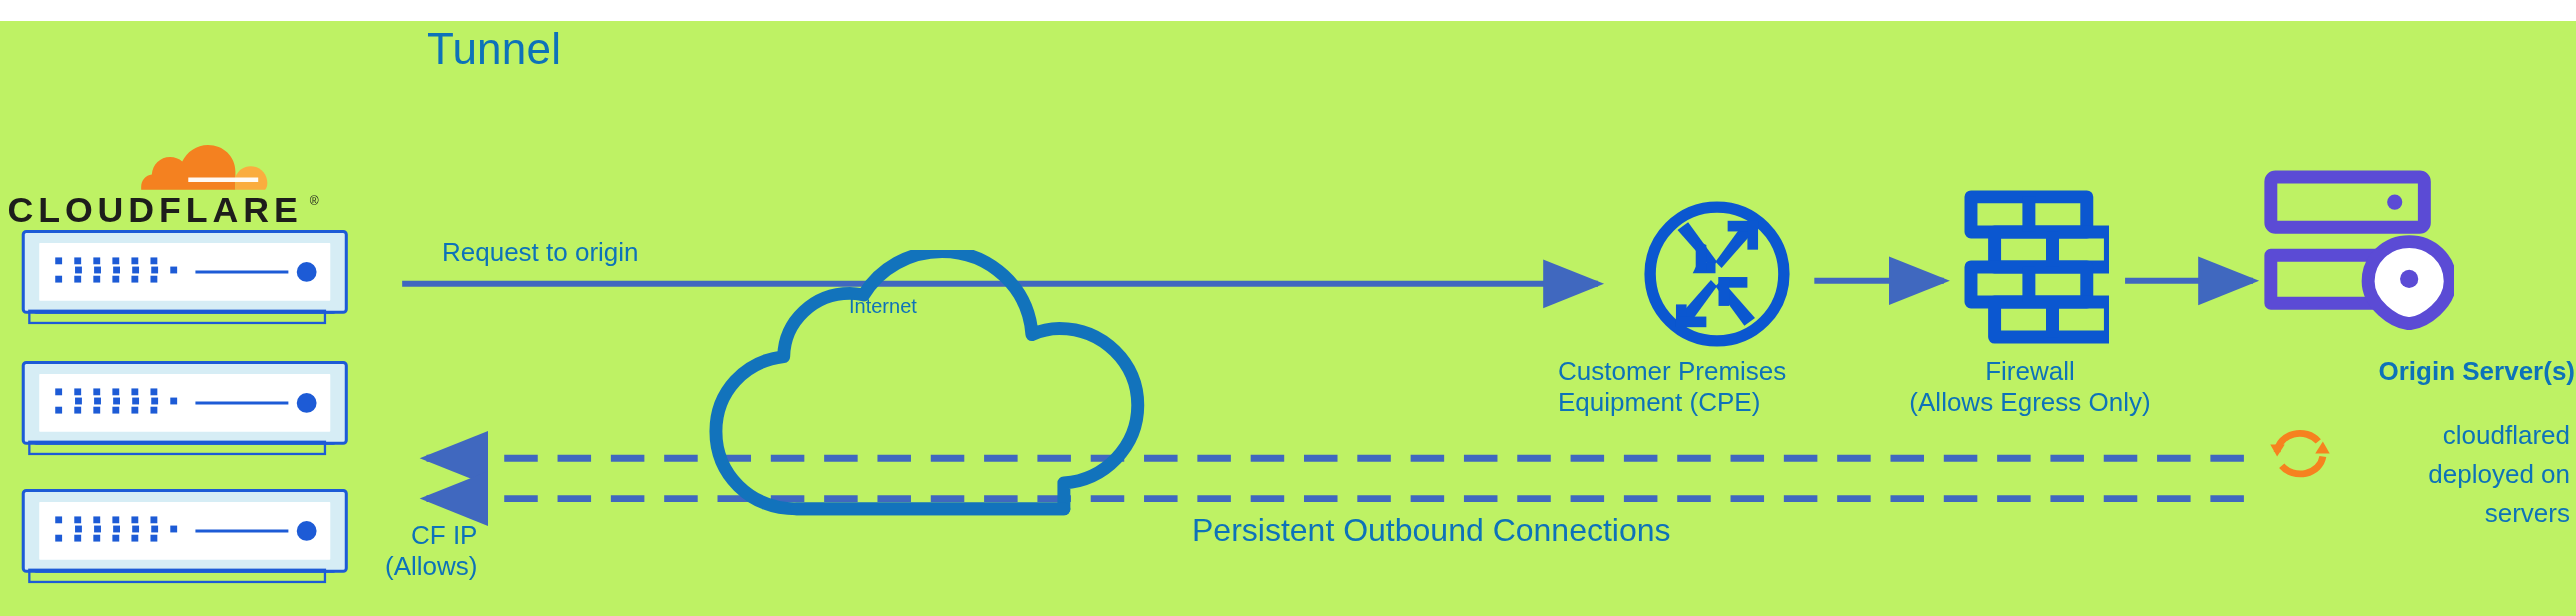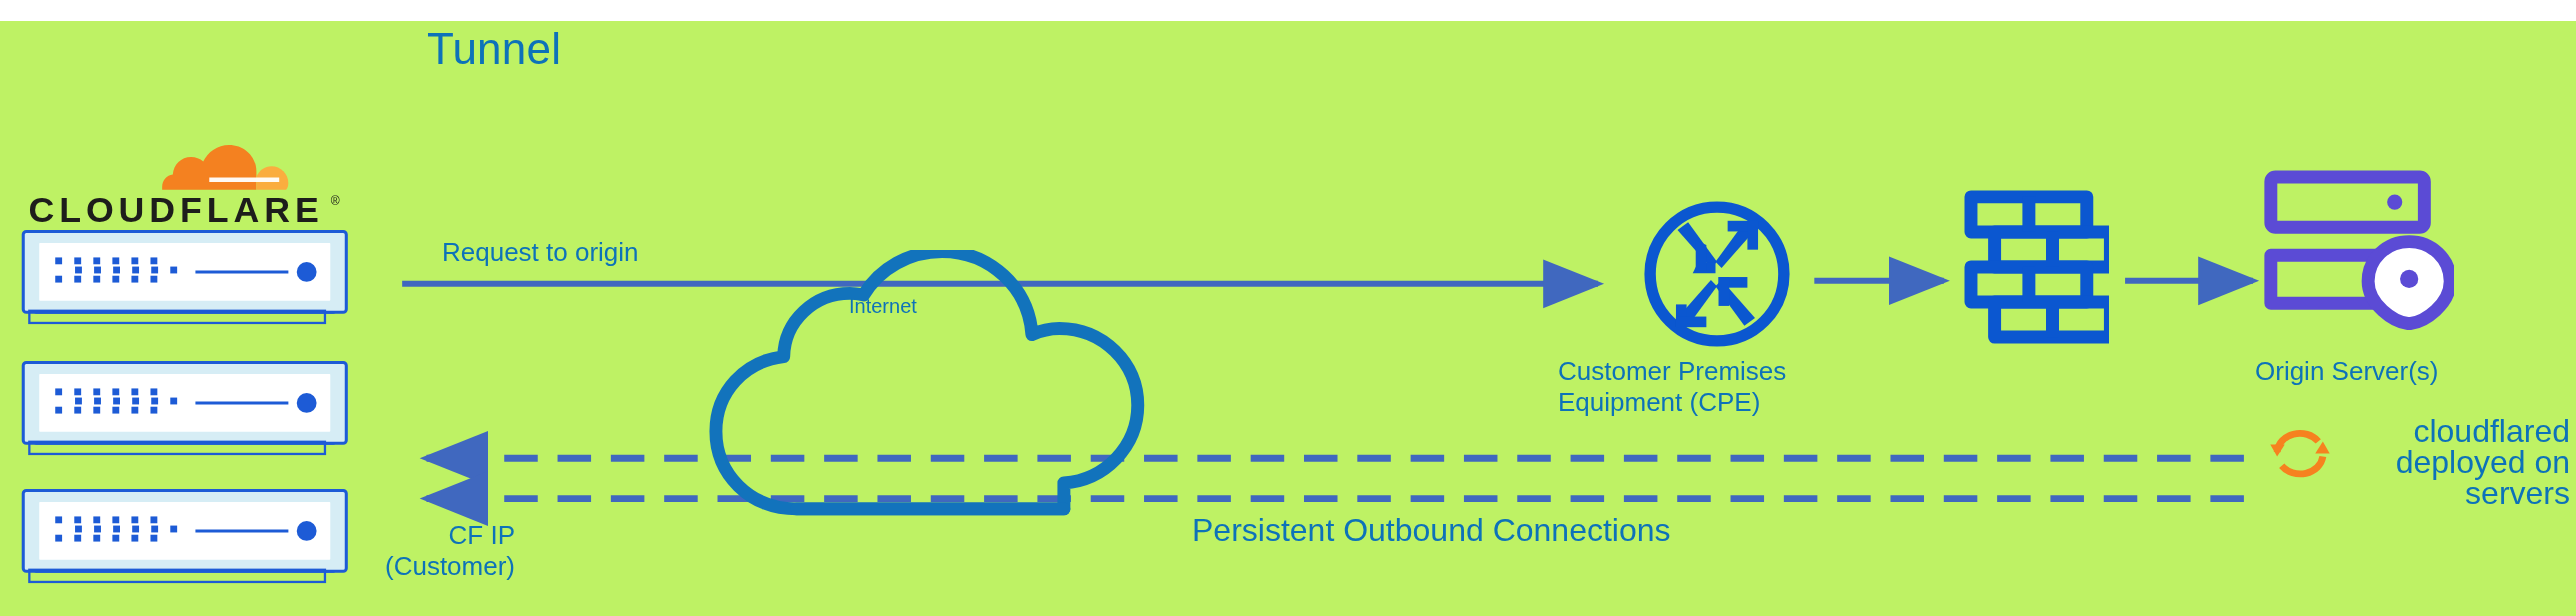--- a/index.html
+++ b/index.html
@@ -26,21 +26,21 @@
     left: 427px;
     top: 3px;
     font-size: 44px;
     color: #0D72B9;
     letter-spacing: 0.2px;
     white-space: nowrap;
   }
 
   
   #cf-logo-wrap {
-    left: 28px;
+    left: 7px;
     top: 114px;
     width: 320px;
     height: 95px;
   }
   #cf-logo-wrap svg { display:block; }
 
   
   .server-unit {
     left: 7.6px;
     width: 352px;
@@ -61,26 +61,26 @@
   }
   #label-request-to-origin { left: 442px; top: 216px; font-size: 26px; }
   #label-internet { left: 849px; top: 270px; font-size: 20px; }
   #label-cpe {
     left: 1558px; top: 335px; width: 320px; text-align: left; font-size: 26px;
   }
   #label-firewall {
     left: 1870px; top: 335px; width: 320px; text-align: center; font-size: 26px;
   }
   #label-origin {
-    left: 2255px; top: 335px; width: 320px; text-align: left; font-size: 26px;
+    left: 2255px; top: 335px; width: 320px; text-align: right; font-size: 26px; font-weight: bold;
   }
   #label-cf-ip { left: 385px; top: 499px; font-size: 26px; }
   #label-persistent { left: 1192px; top: 494px; font-size: 32px; }
   #label-cloudflared {
-    left: 2341px; top: 395px; width: 229px; font-size: 32px; line-height: 31px;
+    left: 2341px; top: 395px; width: 229px; font-size: 26px; line-height: 39px;
   }
 
   
   #svg-connections {
     left: 0; top: 0; width: 2576px; height: 617px; pointer-events: none;
   }
 
   
   #icon-cpe   { left: 1641px; top: 177px; width: 152px; height: 152px; }
   #icon-firewall { left: 1964px; top: 169px; width: 145px; height: 160px; }
@@ -310,25 +310,27 @@
     </svg>
   </div>
 
   <div class="abs blue-label" id="label-request-to-origin">Request to origin</div>
 
   <div class="abs blue-label" id="label-internet">Internet</div>
 
   <div class="abs blue-label" id="label-cpe">Customer Premises
 Equipment (CPE)</div>
 
+  <div class="abs blue-label" id="label-firewall">Firewall
+(Allows Egress Only)</div>
 
   <div class="abs blue-label" id="label-origin">Origin Server(s)</div>
 
   <div class="abs blue-label" id="label-cf-ip">CF IP
-(Customer)</div>
+(Allows)</div>
 
   <div class="abs blue-label" id="label-persistent">Persistent Outbound Connections</div>
 
   <div class="abs blue-label" id="label-cloudflared">cloudflared
 deployed on
 servers</div>
 
 </div>
 
 

